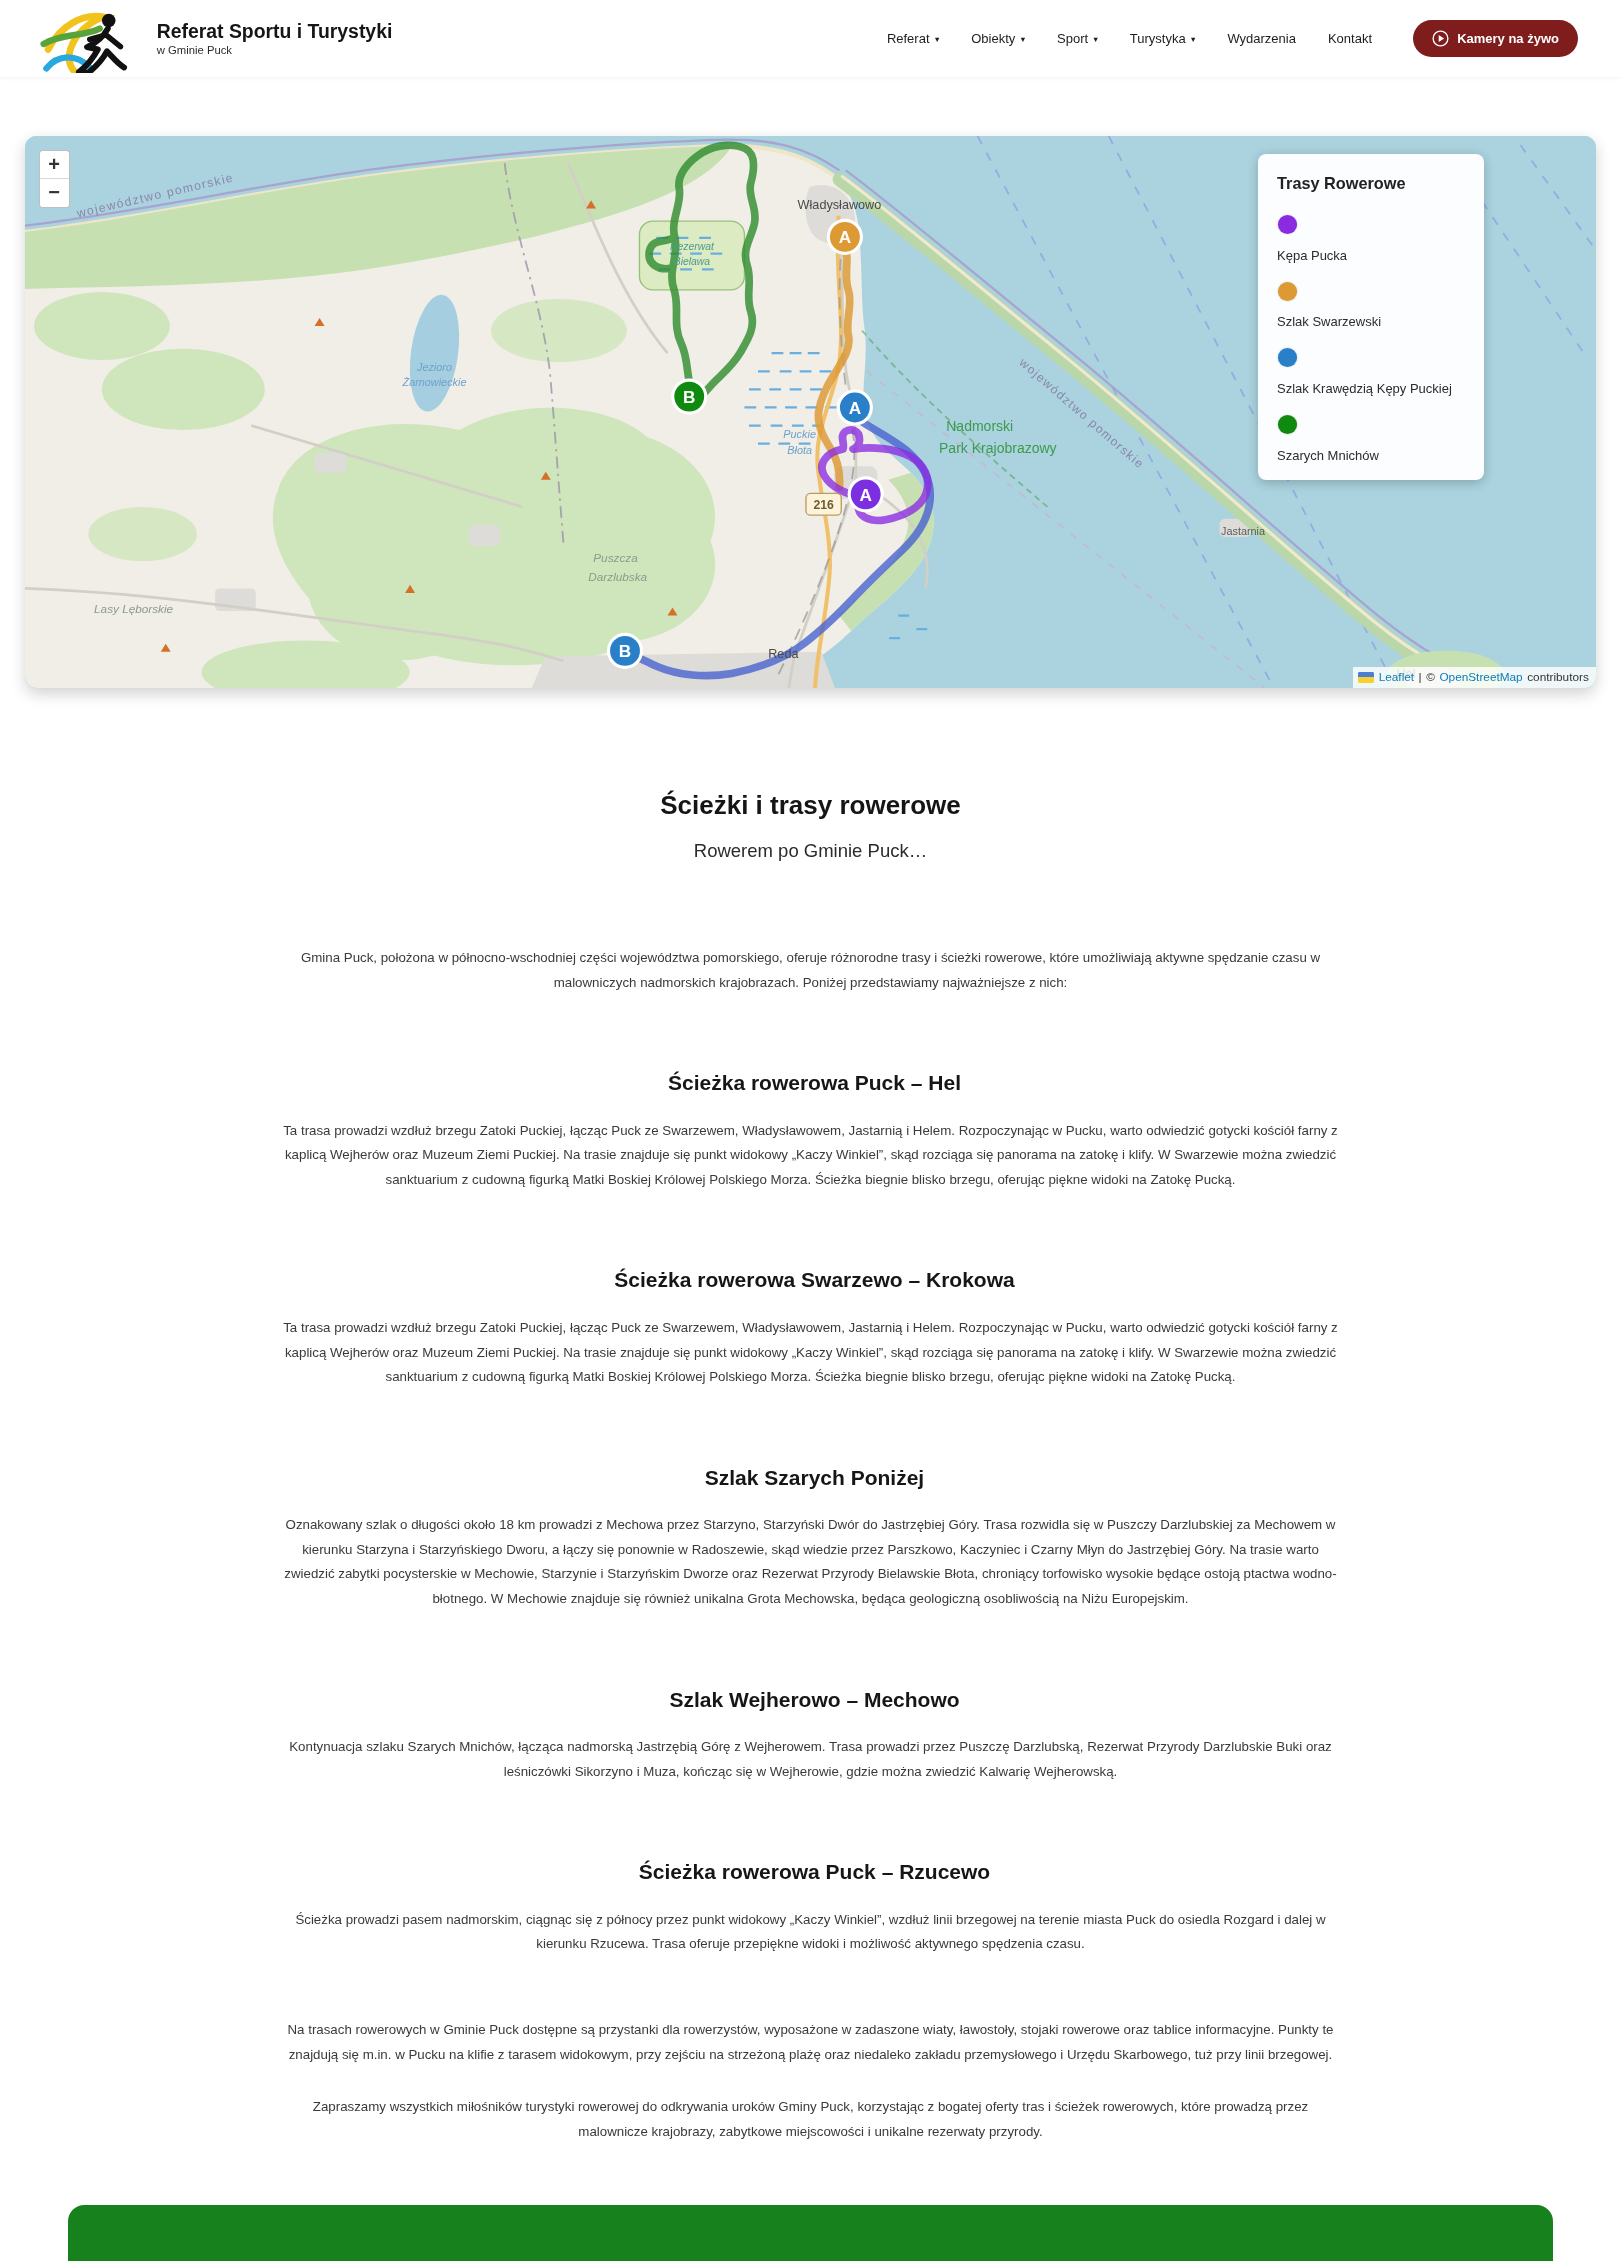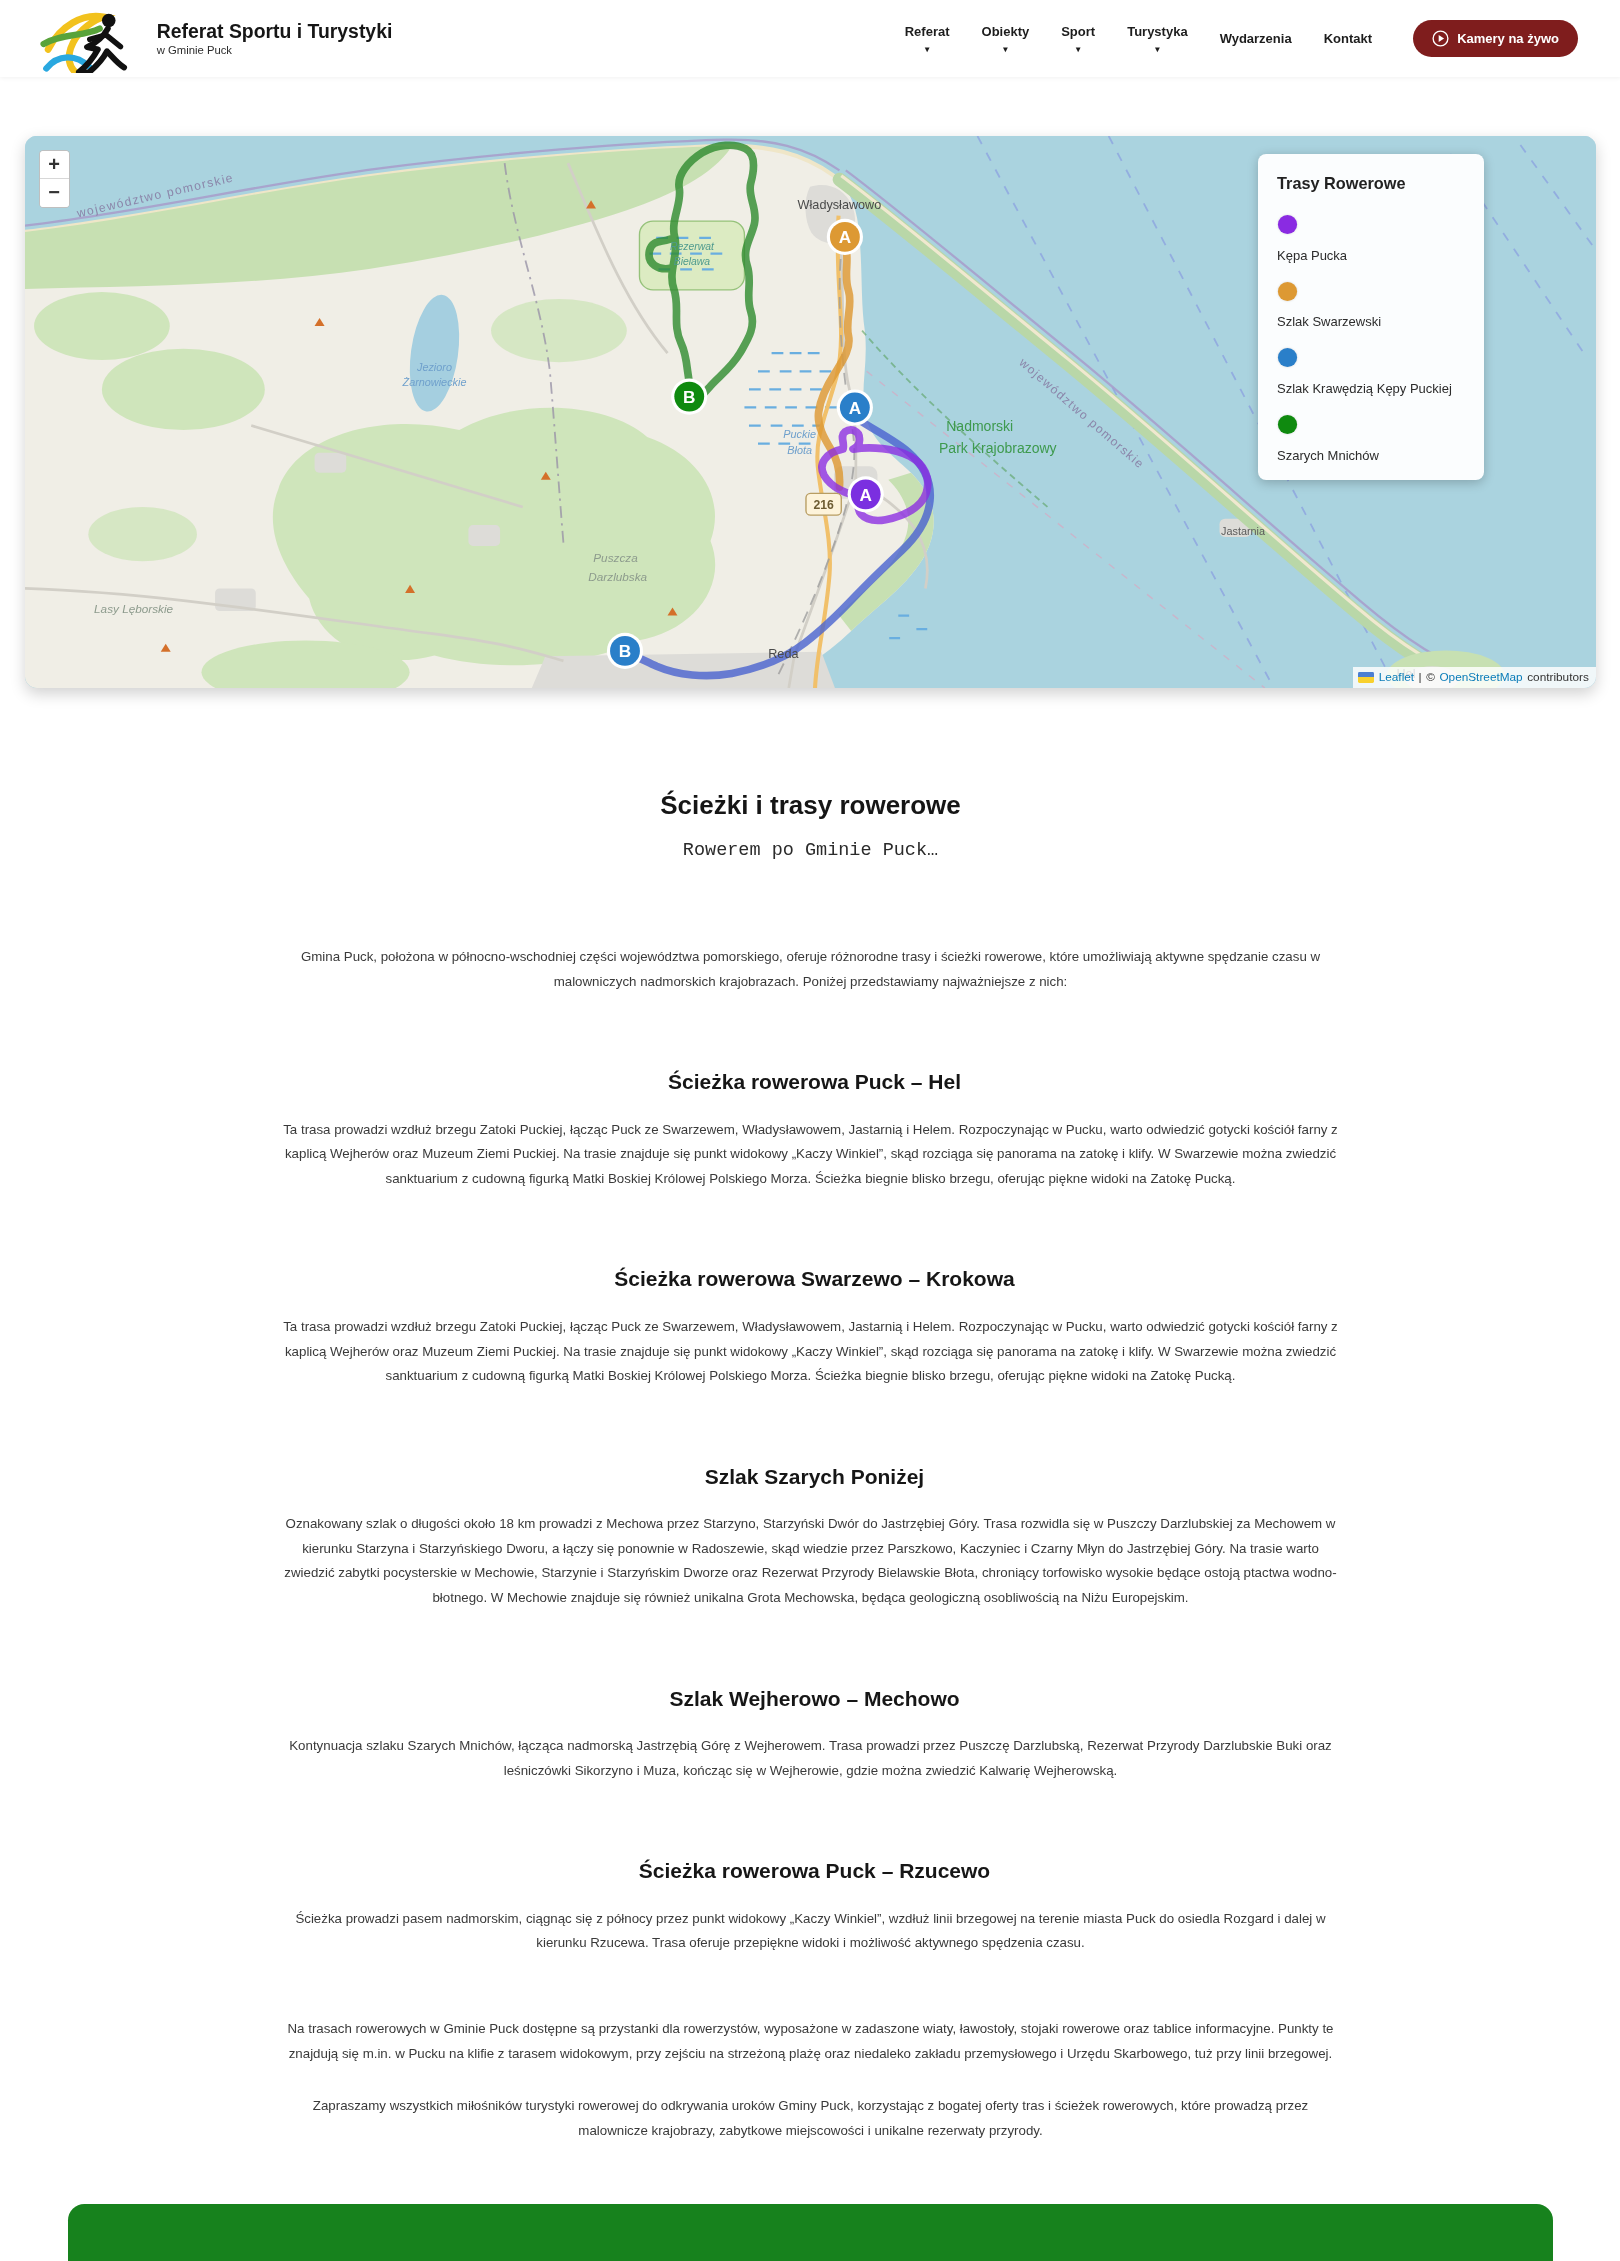--- a/index.html
+++ b/index.html
@@ -8,21 +8,21 @@
   a{text-decoration:none;color:inherit;cursor:pointer;}
 
   
   .site-header{height:77px;display:flex;align-items:center;justify-content:space-between;
     padding:0 43px 0 40px;background:#fff;box-shadow:0 0.9px 4.5px rgba(0,0,0,.06);}
   .brand{display:flex;align-items:center;gap:12.7px;}
   .brand svg{display:block;}
   .site-title{font-size:19.4px;font-weight:700;color:#161616;line-height:1.05;}
   .site-subtitle{font-size:11.3px;color:#2d2d2d;margin-top:3.6px;}
   .main-nav{display:flex;align-items:center;gap:32px;}
-  .nav-item{display:flex;align-items:center;gap:5.4px;font-size:13px;font-weight:700;color:#1d1d1d;flex-direction:column;}
+  .nav-item{display:flex;align-items:center;gap:5.4px;font-size:13px;font-weight:400;color:#1d1d1d;}
   .caret{font-size:8.6px;line-height:1;color:#1d1d1d;transform:translateY(0.9px);}
   .cta-btn{display:flex;align-items:center;gap:8.1px;background:#7f1d1d;color:#fff;
     border:none;border-radius:452px;padding:10px 19px;font-size:13px;font-weight:600;
     font-family:"Liberation Sans",sans-serif;cursor:pointer;margin-left:9px;}
 
   
   .map-card{position:relative;margin:59px 25px 0 25px;height:552px;border-radius:11.8px;
     overflow:hidden;box-shadow:0 5.4px 15.4px rgba(0,0,0,.18);background:#aad3df;cursor:grab;}
   .map-card svg.basemap{position:absolute;inset:0;width:100%;height:100%;}
   .zoom-ctl{position:absolute;left:13.6px;top:13.6px;width:31px;background:#fff;border:1.4px solid rgba(0,0,0,.25);
@@ -49,21 +49,21 @@
   .lbl-forest{font-size:26px;fill:#8d9b8d;font-style:italic;}
   .lbl-park{font-size:31px;fill:#3e9a4e;}
   .lbl-reserve{font-size:23px;fill:#4e9a8e;font-style:italic;}
   .lbl-boundary{font-size:27px;fill:#8b86aa;letter-spacing:3px;}
   .marker-letter{font-size:38px;font-weight:700;fill:#fff;text-anchor:middle;}
   .badge-text{font-size:27px;font-weight:700;fill:#6d5c33;text-anchor:middle;}
 
   
   main{padding-top:102px;}
   .page-title{font-size:26px;font-weight:700;color:#151515;text-align:center;margin:0;}
-  .page-subtitle{font-size:18.5px;color:#2b2b2b;font-weight:400;text-align:center;margin:19px 0 0 0;font-family:Liberation Mono, monospace;}
+  .page-subtitle{font-size:18.5px;color:#2b2b2b;font-weight:400;text-align:center;margin:19px 0 0 0;}
   .intro,.section-body,.closing{max-width:1058px;margin:0 auto;font-size:13.3px;line-height:1.85;
     color:#3a3a3a;text-align:center;}
   .intro{margin-top:84px;}
   .content-section h2{font-size:21px;font-weight:700;color:#161616;text-align:center;margin:76px 0 23.5px 0;padding-left:8px;}
   .closing{margin-top:61px;}
   .closing + .closing{margin-top:28px;}
 
   
   .site-footer{margin:61px 68px 0 68px;background:#17821d;border-radius:16.3px;color:#fff;}
   .footer-inner{display:grid;grid-template-columns:235px 308px 262px 1fr;column-gap:86px;

